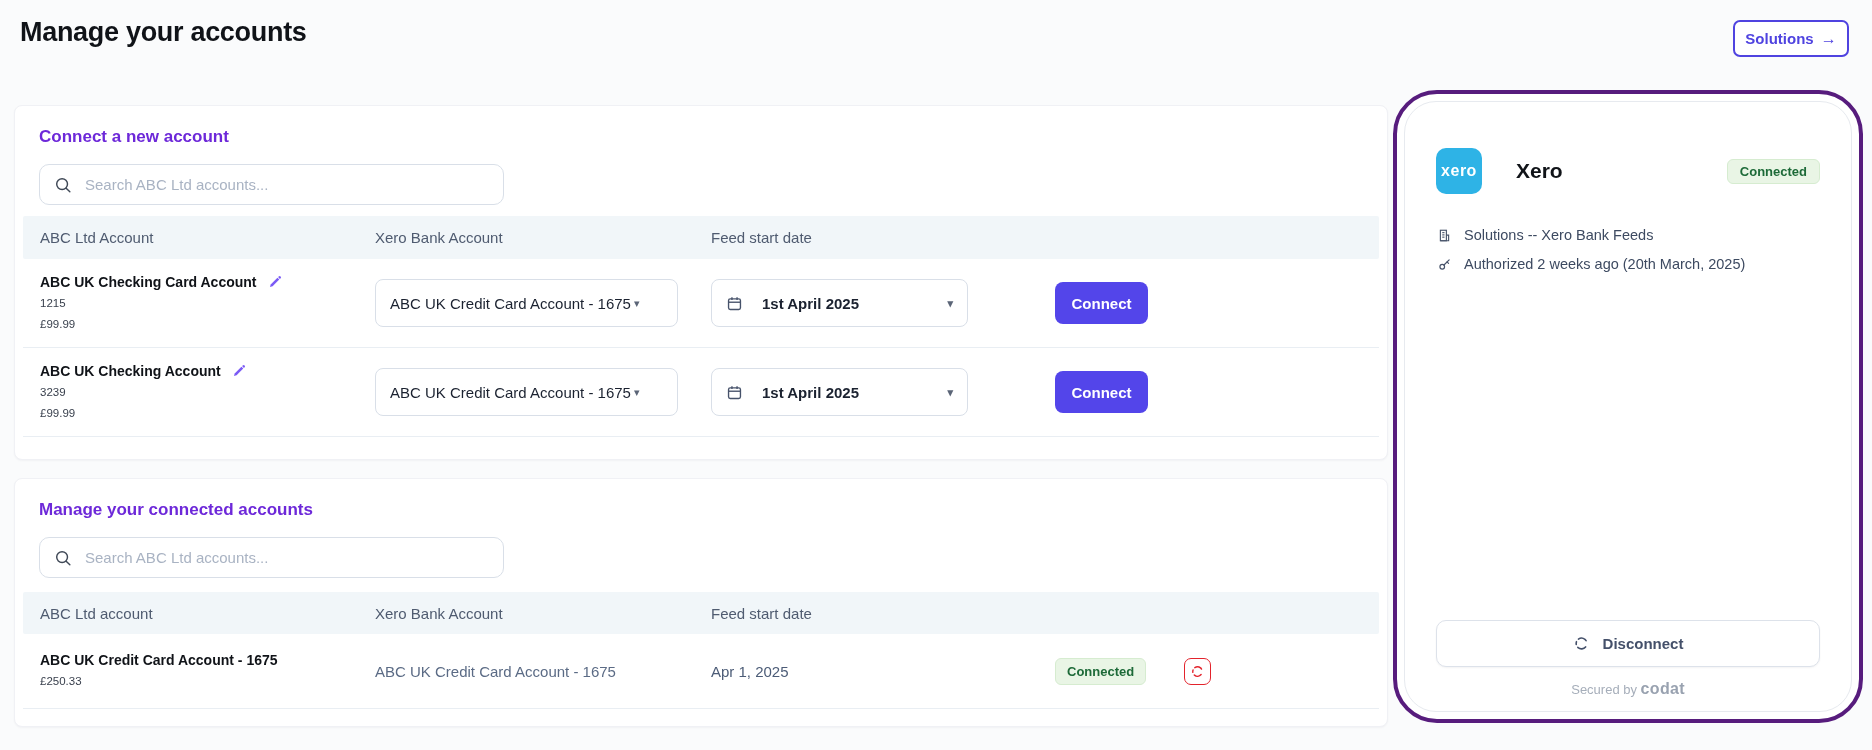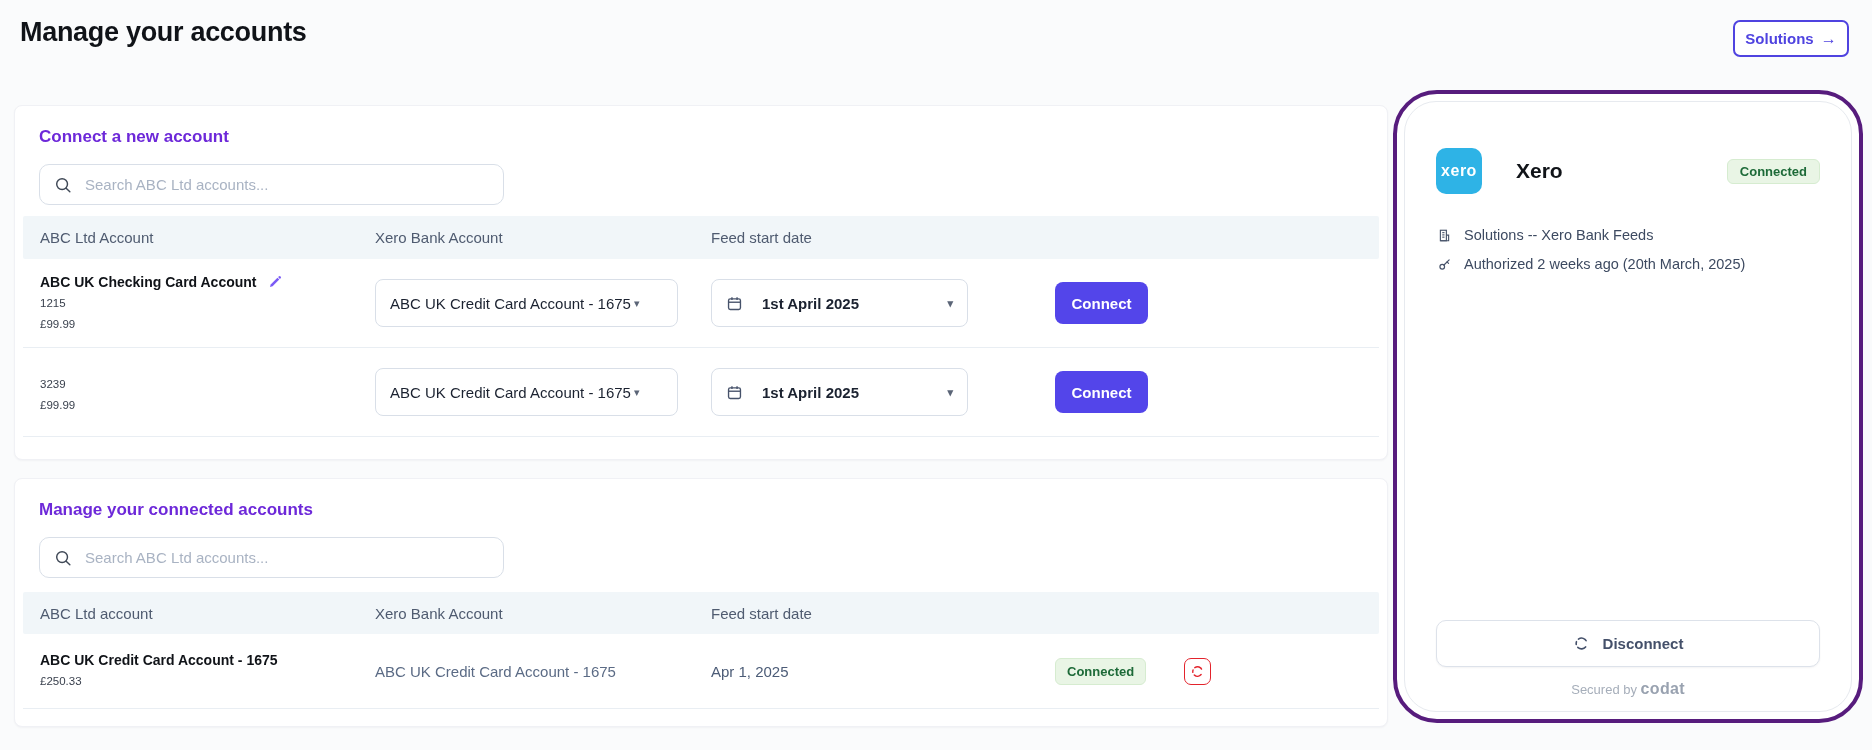--- a/index.html
+++ b/index.html
@@ -155,20 +155,27 @@
           <span class="caret">▾</span>
         </div>
       </div>
       <div>
         <button class="connect-btn">Connect</button>
       </div>
     </div>
 
     <div class="trow bordered">
       <div class="acct">
+        <div class="name">
+          <span>ABC UK Checking Account</span>
+          <svg width="14" height="14" viewBox="0 0 20 20">
+            <path d="M2.8 17.2 l1.1-3.7 9.6-9.6 2.6 2.6 -9.6 9.6 z" fill="#7a5af5"></path>
+            <path d="M14.4 3 l2.6 2.6 1-1 a1.8 1.8 0 0 0 -2.6 -2.6 z" fill="#7a5af5"></path>
+          </svg>
+        </div>
         <div class="sub">3239</div>
         <div class="sub">£99.99</div>
       </div>
       <div>
         <div class="select">
           <span>ABC UK Credit Card Account - 1675</span>
           <span class="caret">▾</span>
         </div>
       </div>
       <div>

